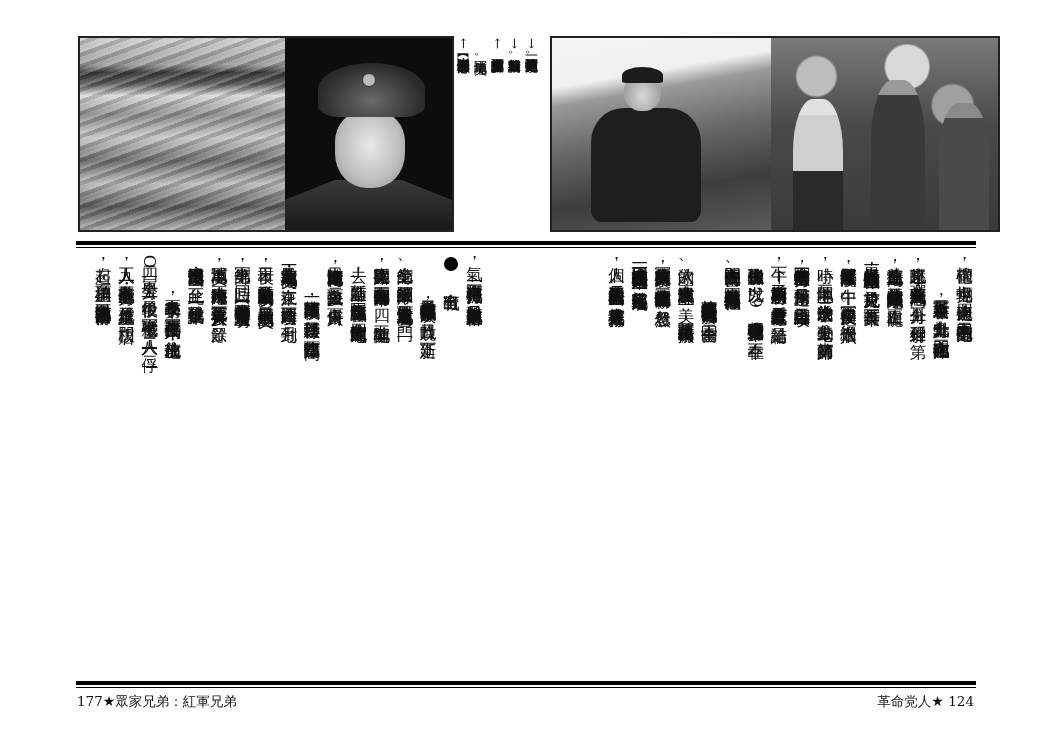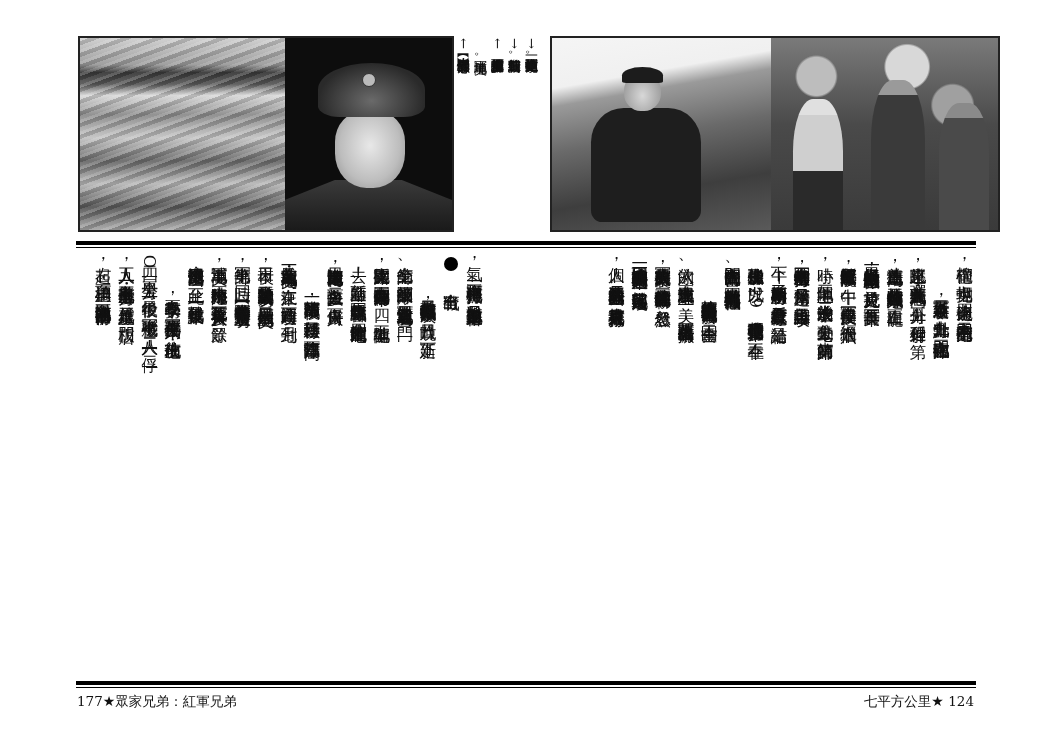--- a/index.html
+++ b/index.html
@@ -158,15 +158,15 @@
     <span class="col">泳的六、七兩連攻左翼主陣地，美、英軍跟著上去準備擴張時，</span>
     <span class="col">共軍雷霆般的砲火襲來，三分鐘內正忙著躲砲彈的聯軍，忽然發</span>
     <span class="col">現一連中國兵端著刺刀跟砲彈一起衝上來！美韓兵零落地逃回幾</span>
     <span class="col">個人，六連連長朴泳五的屍体留在山上。克拉克乘直昇機親來打</span>
   </div>
 
   <div class="rule-thick" style="left:0px; width:450px; top:681px;"></div>
   <div class="rule-thin" style="left:0px; width:450px; top:687px;"></div>
 
   <div class="footer" style="right:78px;">
-    <span>七平方公里</span><span class="star">★</span>&nbsp;<span>124</span>
+    <span>革命党人</span><span class="star">★</span>&nbsp;<span>124</span>
   </div>
 </div>
 
 </body></html>

